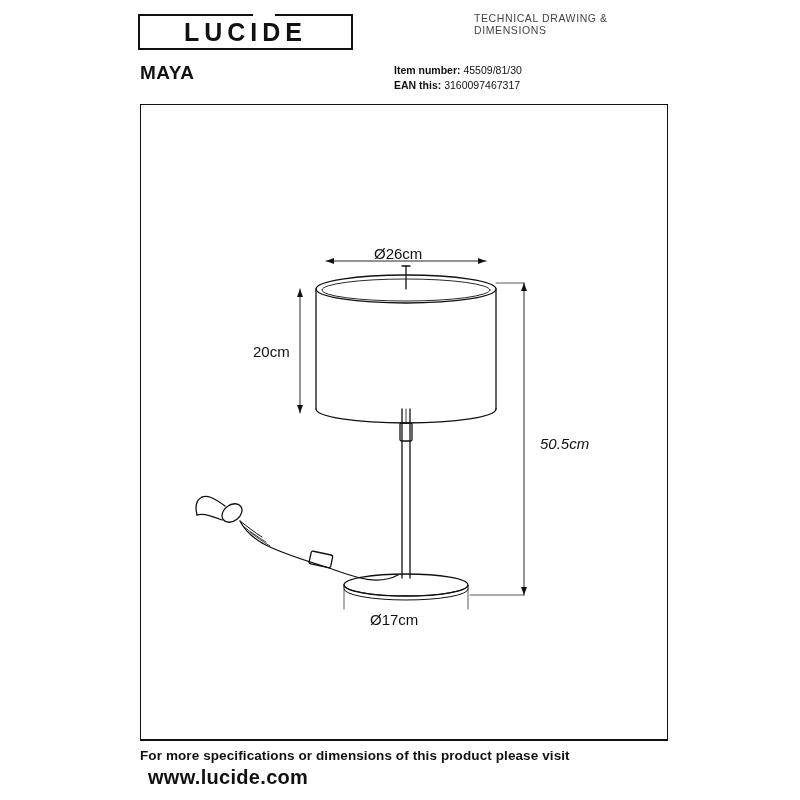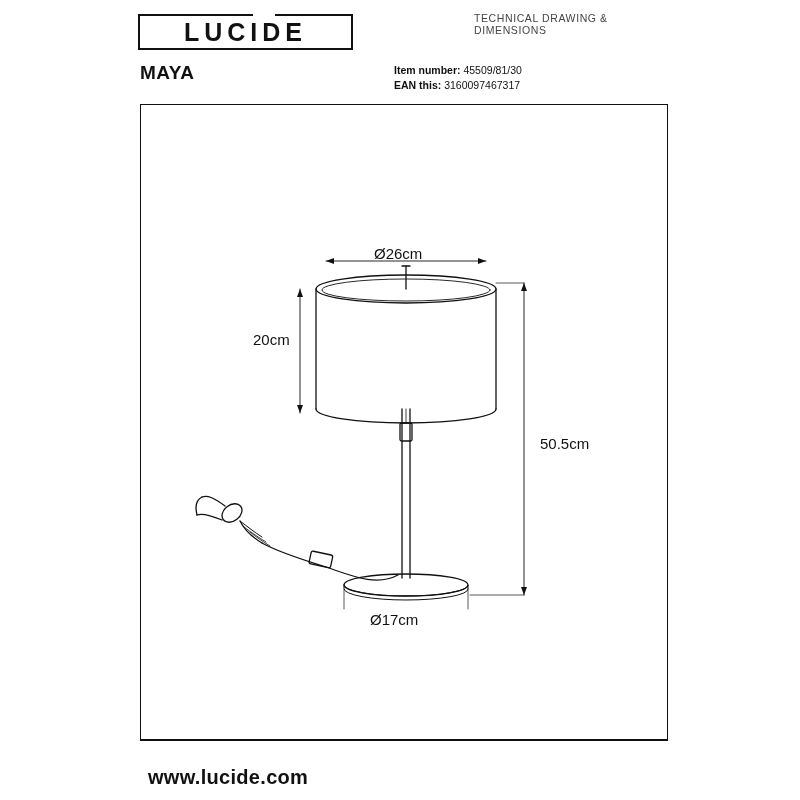--- a/index.html
+++ b/index.html
@@ -228,23 +228,24 @@
         <line x1="330" y1="472" x2="384" y2="472" stroke-width="0.7"></line>
 
         <line x1="204" y1="480" x2="328" y2="480" stroke-width="0.9" opacity="0"></line>
         <line x1="204" y1="466" x2="204" y2="486" stroke-width="0.7"></line>
         <line x1="328" y1="466" x2="328" y2="486" stroke-width="0.7"></line>
       </g>
     </svg>
 
     <div class="dim-text" style="left:234px; top:122px;">Ø26cm</div>
 
-    <div class="dim-text" style="left:113px; top:208px;">20cm</div>
-
-    <div class="dim-text" style="left:400px; top:312px;">50.5cm</div>
+    <div class="dim-text" style="left:113px; top:220px;">20cm</div>
+
+    <div class="dim-text" style="left:400px; top:312px;font-style:italic;">50.5cm</div>
 
     <div class="dim-text" style="left:230px; top:488px;">Ø17cm</div>
   </div>
 
   <div class="footer-rule"></div>
+  <div class="footer-line1">For more specifications or dimensions of this product please visit</div>
   <div class="footer-line2">www.lucide.com</div>
 
 </div>
 
 </body></html>

